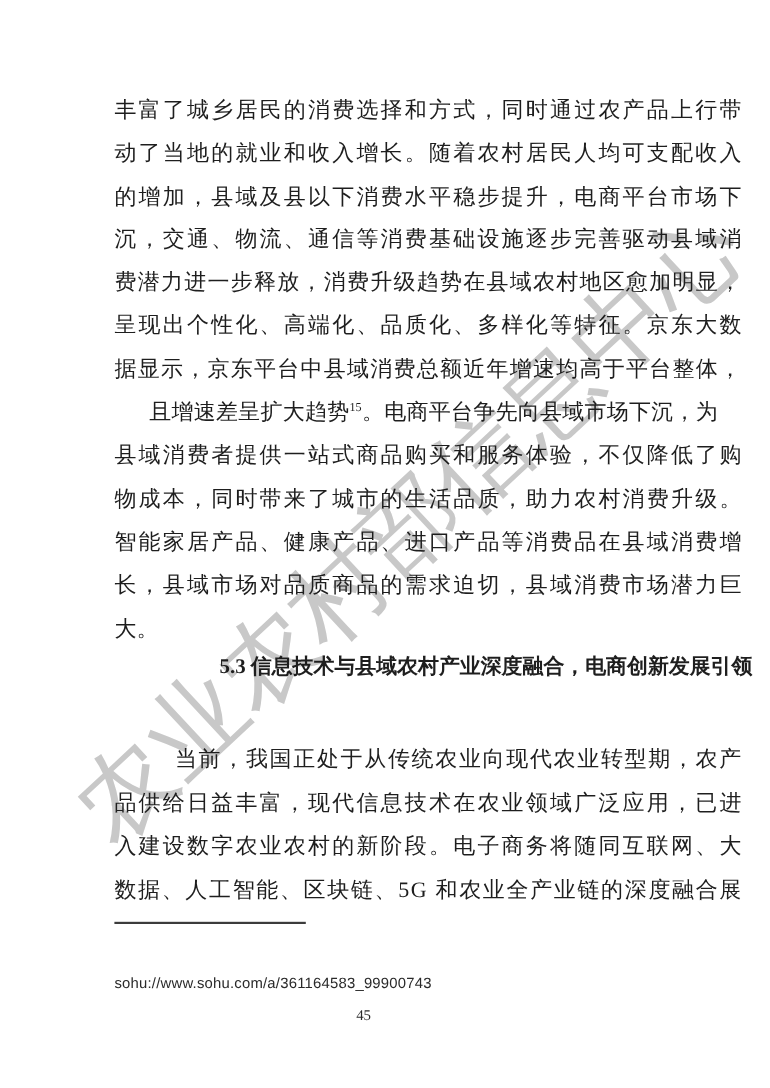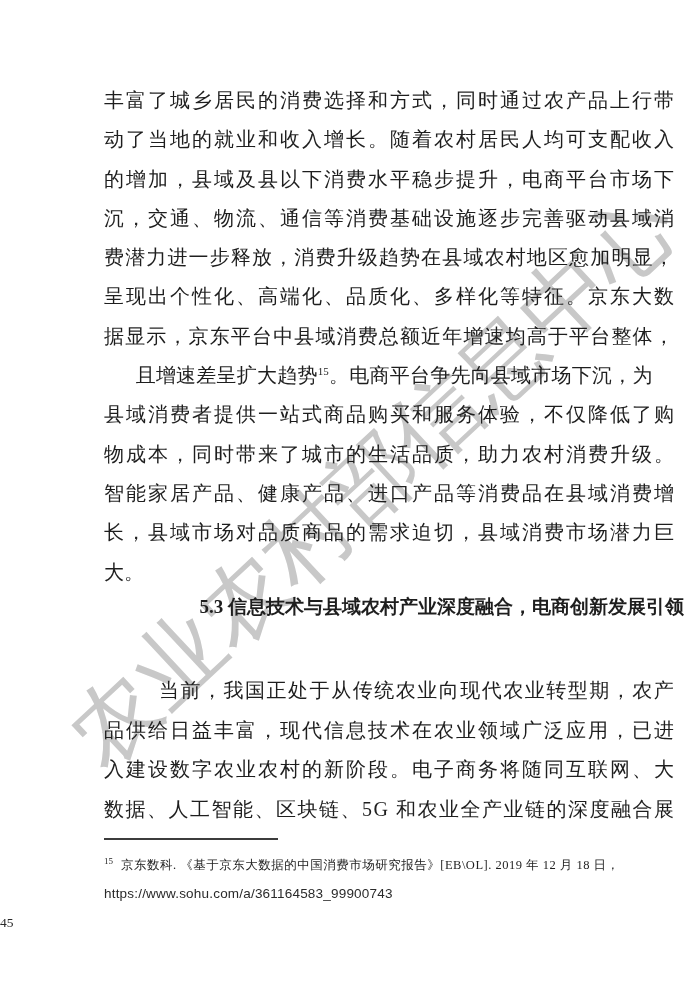--- a/index.html
+++ b/index.html
@@ -36,21 +36,21 @@
   }
   .fn1{
     left:104px;top:852px;width:560px;font-size:12.5px;letter-spacing:0.5px;line-height:18px;
   }
   .fn1 sup{font-size:9px;vertical-align:super;letter-spacing:0;margin-right:8px;}
   .fn2{
     left:104px;top:886px;width:560px;font-size:13.5px;
     font-family:"Liberation Sans","DejaVu Sans",sans-serif;color:#2a2a2a;letter-spacing:0.2px;
   }
   .pageno{
-    left:0;top:915px;width:661px;font-size:13.5px;color:#2a2a2a;
+    left:0;top:915px;width:661px;text-align:center;font-size:13.5px;color:#2a2a2a;
   }
 </style>
 </head>
 <body>
 
 <div class="page">
 
   <div class="watermark">农业农村部信息中心</div>
 
   <div class="layer p1">
@@ -523,21 +523,18 @@
         <span>深</span>
         <span>度</span>
         <span>融</span>
         <span>合</span>
         <span>展</span>
       </div>
   </div>
 
   <div class="layer fn-rule"></div>
 
-  <div class="layer fn1">
-    <sup>15</sup><span>京东数科. 《基于京东大数据的中国消费市场研究报告》[EB\OL]. 2019 年 12 月 18 日，</span>
-  </div>
-
-  <div class="layer fn2">https://www.sohu.com/a/361164583_99900743</div>
+
+  <div class="layer fn2">sohu://www.sohu.com/a/361164583_99900743</div>
 
   <div class="layer pageno">45</div>
 
 </div>
 
 </body></html>

